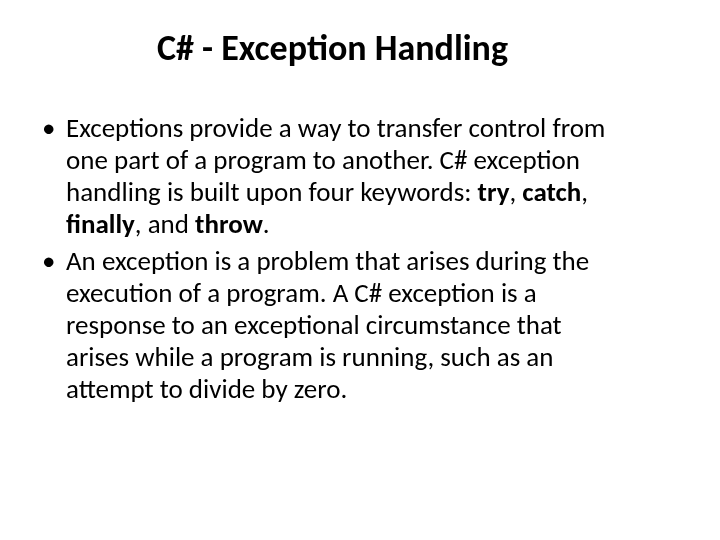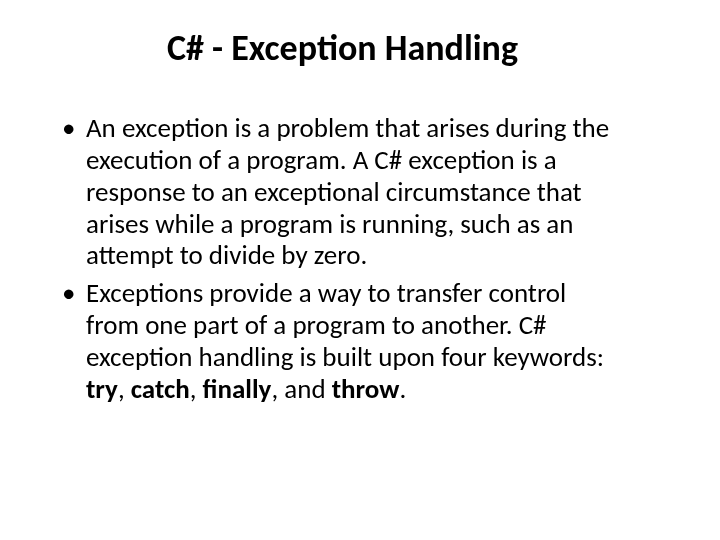--- a/index.html
+++ b/index.html
@@ -1,32 +1,32 @@
 <!DOCTYPE html>
 <html><head>
 <meta charset="utf-8">
 <style>
   * { margin: 0; padding: 0; box-sizing: border-box; }
   html, body { width: 720px; height: 540px; background: #fff; font-family: Calibri, Arial, sans-serif; color: #000; }
-  .slide { width: 665px; height: 540px; padding: 20px 40px 40px 60px; }
+  .slide { width: 665px; height: 540px; padding: 20px 40px 40px 40px; }
   .title { text-align: center; font-size: 36px; font-weight: 700; margin-top: 6px; margin-bottom: 42px; }
   .body { font-size: 27px; line-height: 1.18; }
   ul.bullets { list-style: none; padding-left: 0; }
   ul.bullets > li { position: relative; padding-left: 26px; margin-bottom: 6px; }
   ul.bullets > li::before { content: "•"; position: absolute; left: 2px; top: 0; font-size: 27px; line-height: 1.18; }
   .b { font-weight: 700; }
 </style>
 </head>
 <body>
 
 <div class="slide">
   <h1 class="title">C# - Exception Handling</h1>
   <div class="body">
     <ul class="bullets">
       <li>
-        <span>An exception is a problem that arises during the execution of a program. A C# exception is a response to an exceptional circumstance that arises while a program is running, such as an attempt to divide by zero.</span>
+        <span>Exceptions provide a way to transfer control from one part of a program to another. C# exception handling is built upon four keywords: </span><span class="b">try</span><span>, </span><span class="b">catch</span><span>, </span><span class="b">finally</span><span>, and </span><span class="b">throw</span><span>.</span>
       </li>
       <li>
-        <span>Exceptions provide a way to transfer control from one part of a program to another. C# exception handling is built upon four keywords: </span><span class="b">try</span><span>, </span><span class="b">catch</span><span>, </span><span class="b">finally</span><span>, and </span><span class="b">throw</span><span>.</span>
+        <span>An exception is a problem that arises during the execution of a program. A C# exception is a response to an exceptional circumstance that arises while a program is running, such as an attempt to divide by zero.</span>
       </li>
     </ul>
   </div>
 </div>
 
 </body></html>

